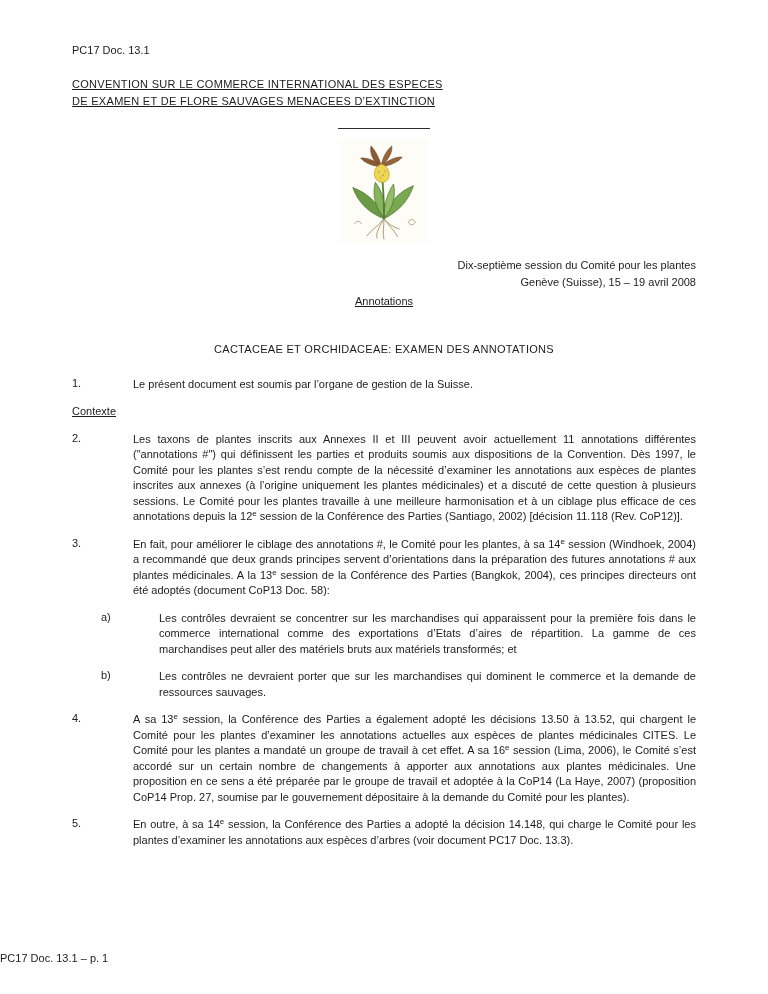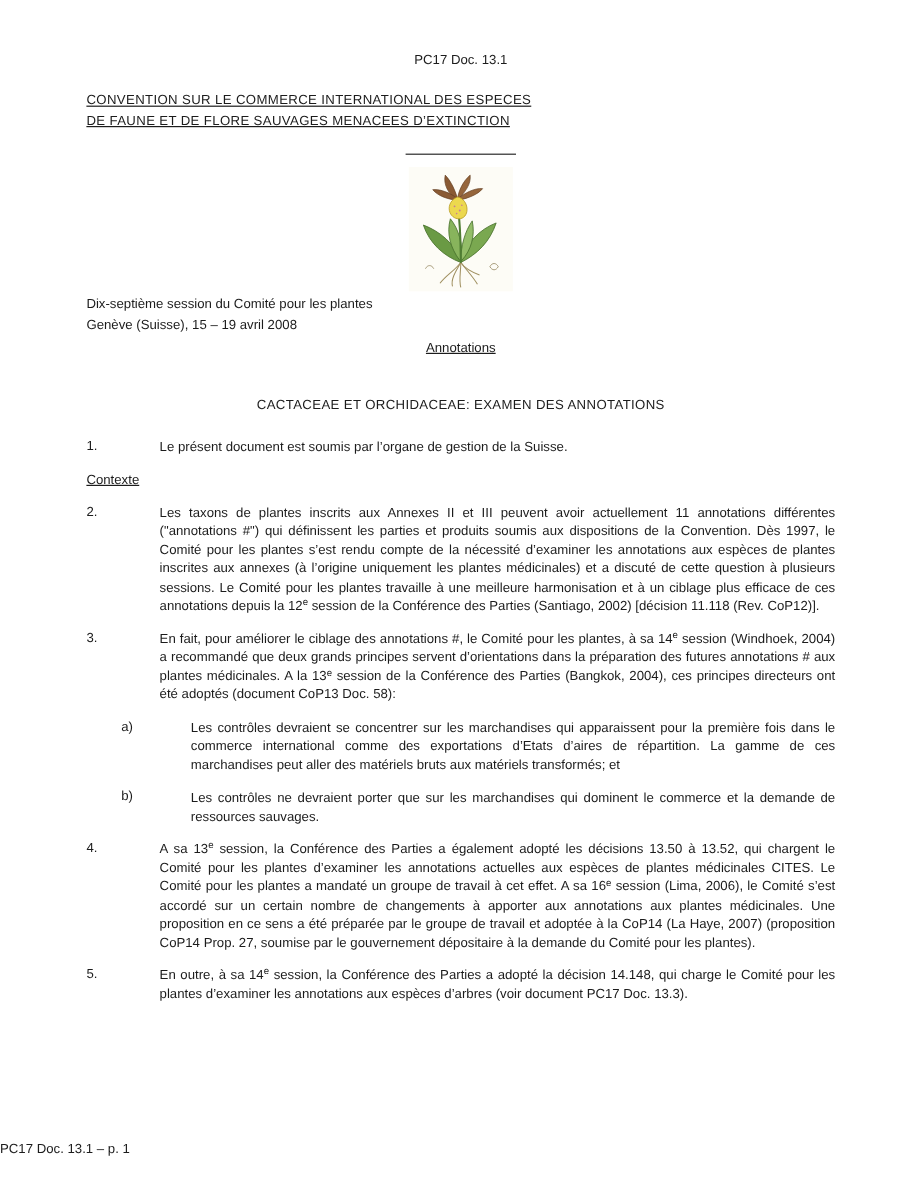--- a/index.html
+++ b/index.html
@@ -9,25 +9,25 @@
     width: 768px;
     height: 994px;
     margin: 0 auto;
     background: #ffffff;
     padding: 44px 72px 0 72px;
     font-family: "Liberation Sans", sans-serif;
     font-size: 11px;
     color: #1c1c1c;
     overflow: hidden;
   }
-  .doc-ref { text-align: center; font-size: 11px; margin-bottom: 20px; }
+  .doc-ref { text-align: left; font-size: 11px; margin-bottom: 20px; }
   .title { text-align: left; line-height: 17px; letter-spacing: 0.3px; text-decoration: underline; }
   .divider { width: 92px; height: 1px; background: #2b2b2b; margin: 18px auto 10px auto; }
   .illustration { text-align: center; }
-  .session { text-align: left; line-height: 17px; }
+  .session { text-align: right; margin-top: 12px; line-height: 17px; }
   .subject { text-align: center; margin-top: 4px; text-decoration: underline; }
   .doc-heading { text-align: center; margin-top: 36px; letter-spacing: 0.3px; }
   .doc-body { margin-top: 22px; }
   .section-heading { text-decoration: underline; margin: 3px 0 15px 0; }
   .para { display: flex; margin-bottom: 12px; }
   .para-num { flex: 0 0 29px; width: 29px; }
   .para-body { flex: 1; text-align: justify; line-height: 15.5px; padding-left: 32px; }
   .para.sub { margin-left: 29px; }
   .para.sub .para-num { flex: 0 0 26px; width: 26px; }
   sup { font-size: 8px; line-height: 0; vertical-align: baseline; position: relative; top: -4px; }
@@ -35,21 +35,21 @@
 </style>
 </head>
 <body>
 
 <div class="page">
 
   <div class="doc-ref">PC17 Doc. 13.1</div>
 
   <div class="title">
     <div>CONVENTION SUR LE COMMERCE INTERNATIONAL DES ESPECES</div>
-    <div>DE FAUNE ET DE FLORE SAUVAGES MENACEES D’EXTINCTION</div>
+    <div>DE EXAMEN ET DE FLORE SAUVAGES MENACEES D’EXTINCTION</div>
   </div>
 
   <div class="divider"></div>
 
   <div class="illustration">
     <svg width="88" height="104" viewBox="0 0 100 120" aria-hidden="true">
       <rect x="0" y="0" width="100" height="120" fill="#fdfcf6"></rect>
       <g stroke="#a09060" stroke-width="1" fill="none">
         <path d="M50 92 C44 100 36 104 30 112"></path>
         <path d="M50 92 C50 102 48 108 50 116"></path>

